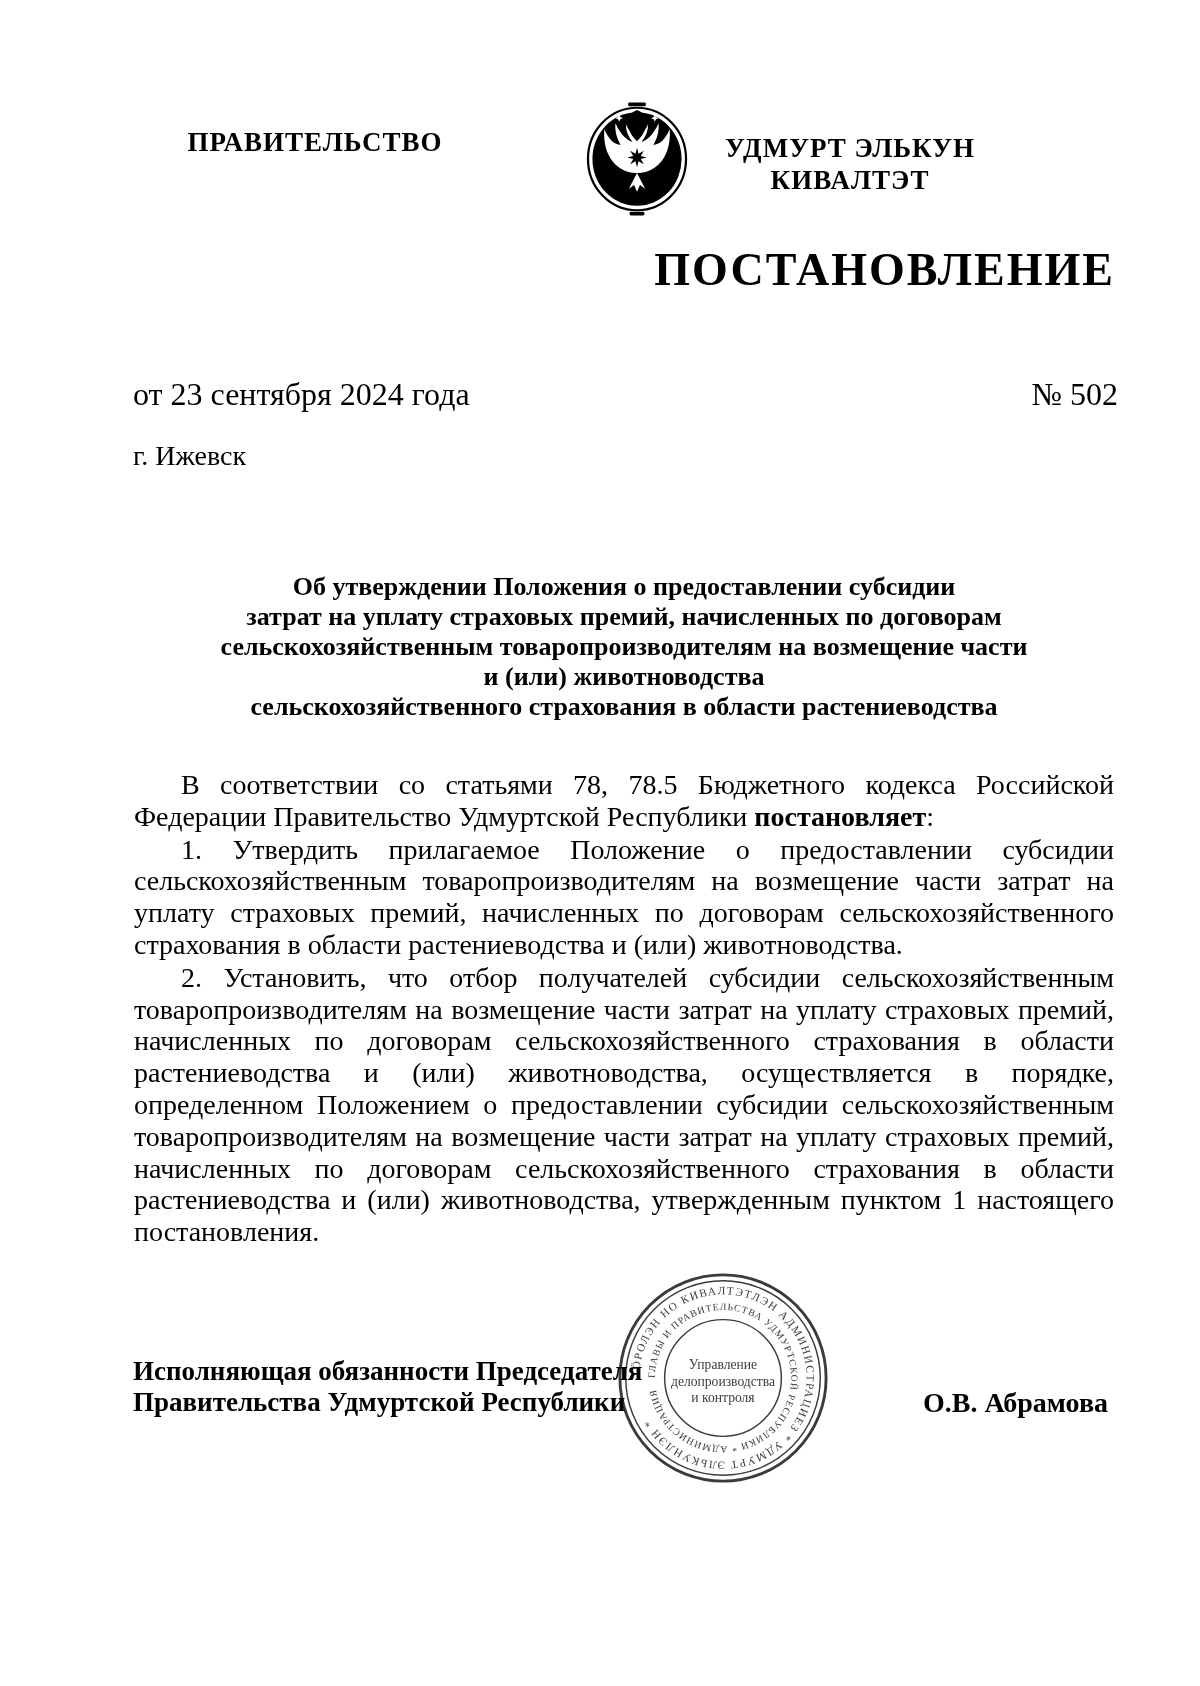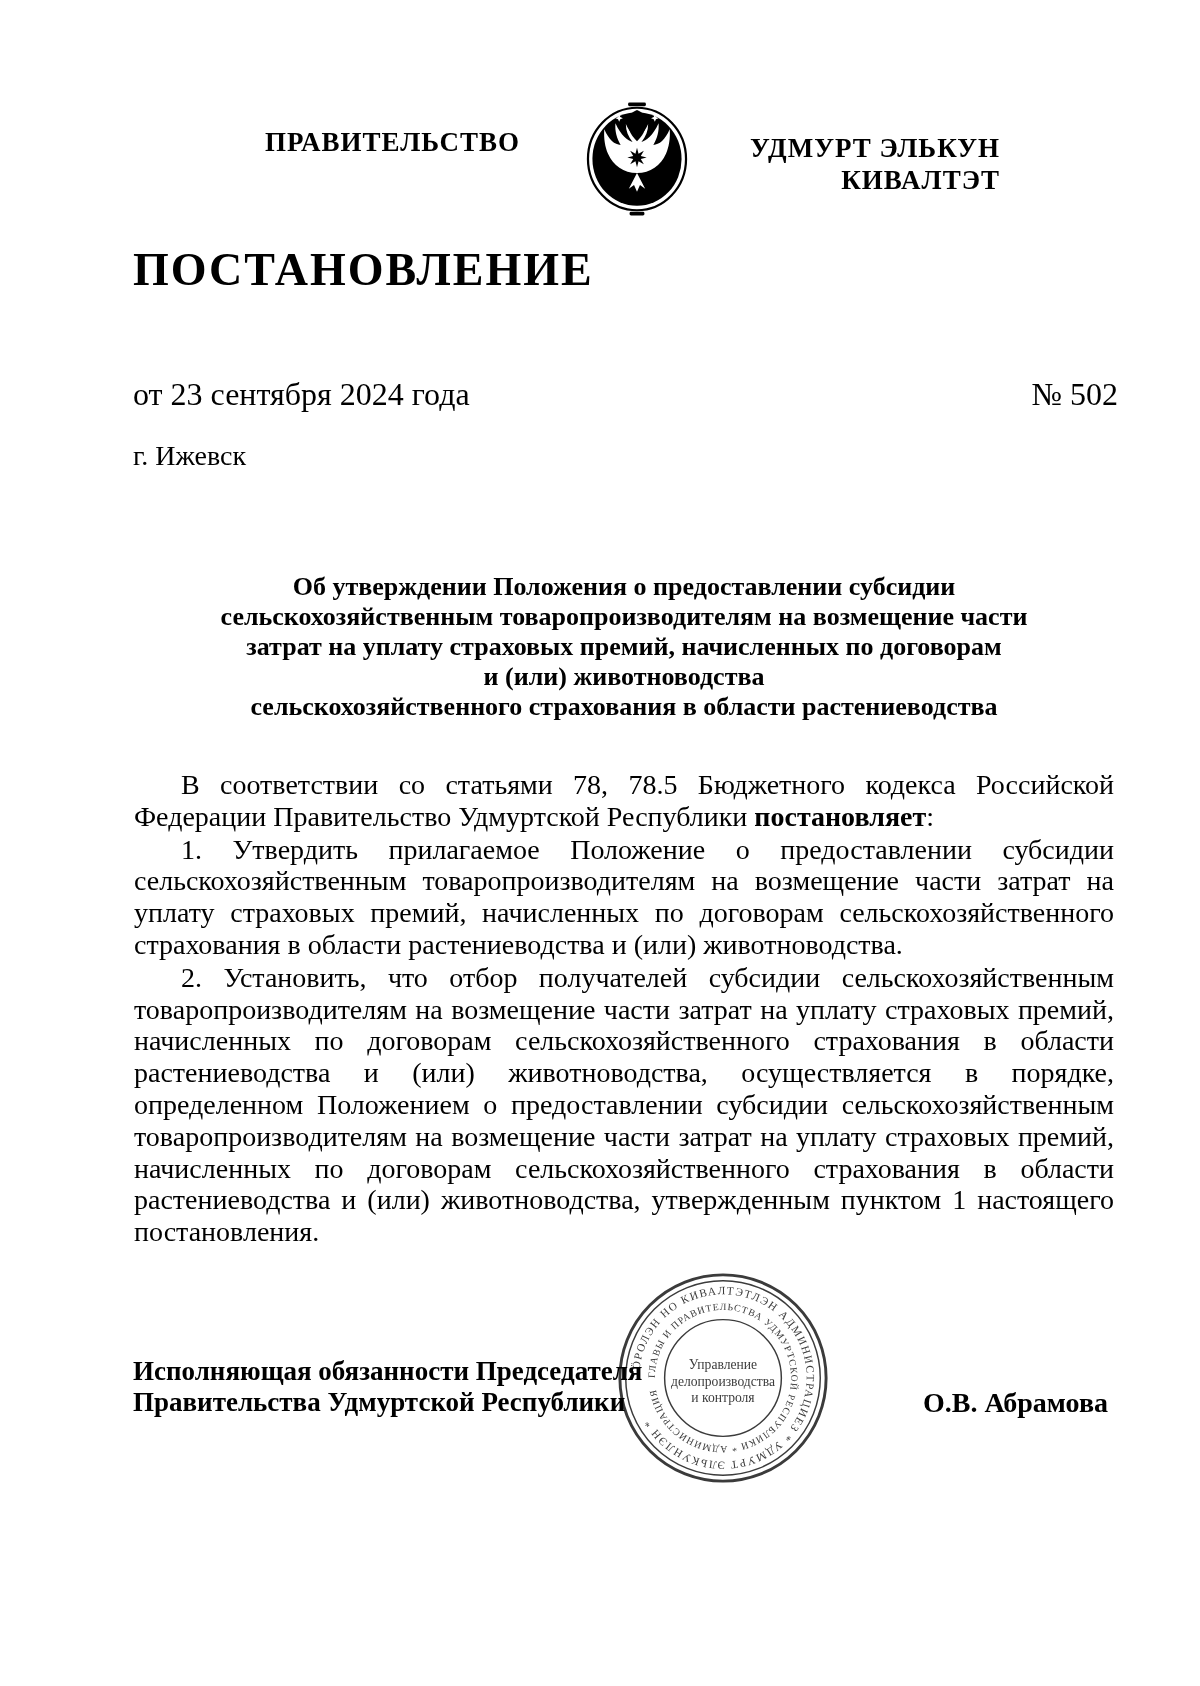--- a/index.html
+++ b/index.html
@@ -5,28 +5,28 @@
   html,body{margin:0;padding:0;background:#ffffff;}
   .page{
     position:relative;
     width:1200px;height:1686px;
     background:#ffffff;
     font-family:"Liberation Serif","DejaVu Serif",serif;
     color:#000;
     overflow:hidden;
   }
   
-  .org{position:absolute;text-align:right;font-weight:bold;font-size:27px;line-height:32px;letter-spacing:1px;}
+  .org{position:absolute;text-align:center;font-weight:bold;font-size:27px;line-height:32px;letter-spacing:1px;}
   .org-left{left:110px;top:126px;width:410px;}
   .org-right{left:700px;top:132px;width:300px;}
   .emblem{position:absolute;left:585px;top:100px;width:104px;height:118px;}
   
   .doc-title{
     position:absolute;left:133px;top:243px;width:982px;
-    text-align:left;font-weight:bold;font-size:46px;letter-spacing:2px;
+    text-align:right;font-weight:bold;font-size:46px;letter-spacing:2px;
   }
   .date-row{
     position:absolute;left:133px;top:376px;width:985px;
     display:flex;justify-content:space-between;font-size:32px;font-family:Liberation Serif, serif;
   }
   .place{
     position:absolute;left:133px;top:440px;width:1000px;
     font-size:28px;
   }
   .subject{
@@ -83,22 +83,22 @@
 
   <div class="date-row">
     <span>от 23 сентября 2024 года</span>
     <span>№ 502</span>
   </div>
 
   <div class="place">г. Ижевск</div>
 
   <div class="subject">
     <div>Об утверждении Положения о предоставлении субсидии</div>
+    <div>затрат на уплату страховых премий, начисленных по договорам</div>
     <div>сельскохозяйственным товаропроизводителям на возмещение части</div>
-    <div>затрат на уплату страховых премий, начисленных по договорам</div>
     <div>и (или) животноводства</div>
     <div>сельскохозяйственного страхования в области растениеводства</div>
   </div>
 
   <div class="body-text">
     <p class="para"><span>В соответствии со статьями 78, 78.5 Бюджетного кодекса Российской Федерации Правительство Удмуртской Республики </span><b>постановляет</b><span>:</span></p>
     <p class="para">1. Утвердить прилагаемое Положение о предоставлении субсидии сельскохозяйственным товаропроизводителям на возмещение части затрат на уплату страховых премий, начисленных по договорам сельскохозяйственного страхования в области растениеводства и (или) животноводства.</p>
     <p class="para">2. Установить, что отбор получателей субсидии сельскохозяйственным товаропроизводителям на возмещение части затрат на уплату страховых премий, начисленных по договорам сельскохозяйственного страхования в области растениеводства и (или) животноводства, осуществляется в порядке, определенном Положением о предоставлении субсидии сельскохозяйственным товаропроизводителям на возмещение части затрат на уплату страховых премий, начисленных по договорам сельскохозяйственного страхования в области растениеводства и (или) животноводства, утвержденным пунктом 1 настоящего постановления.</p>
   </div>
 

